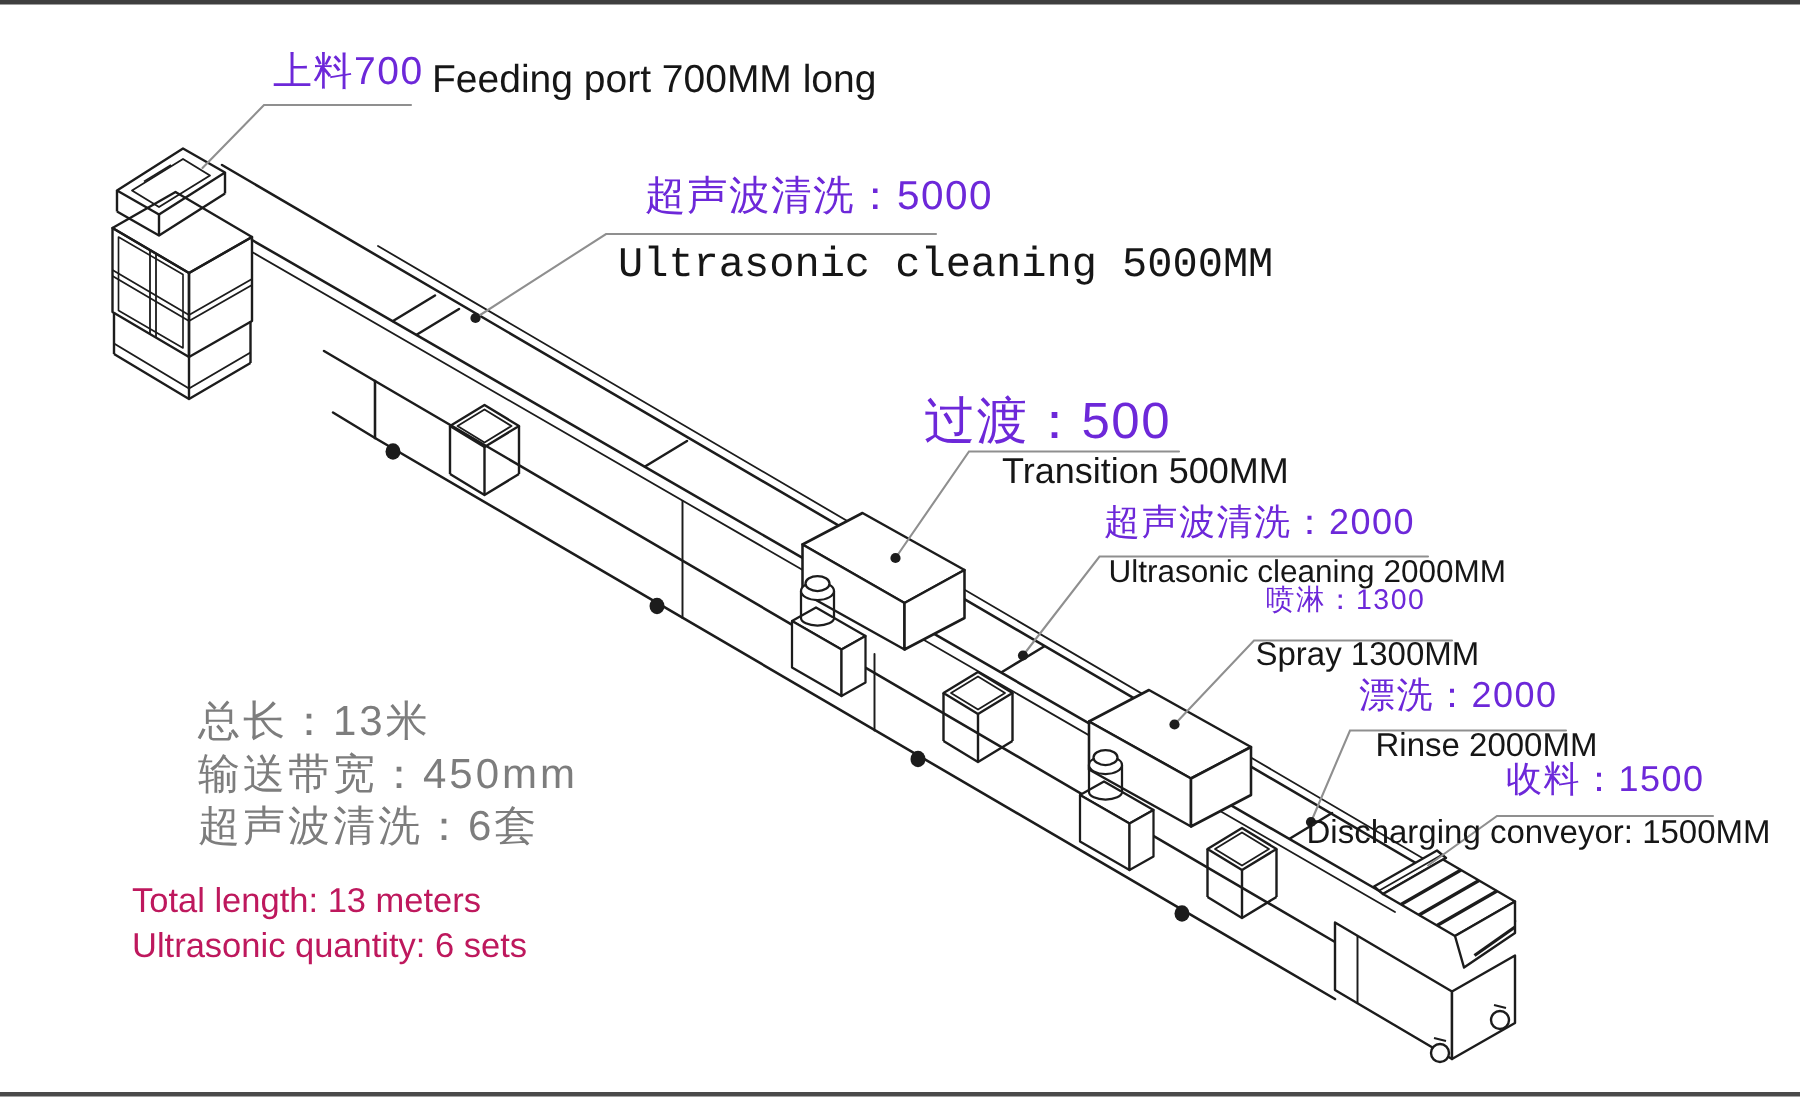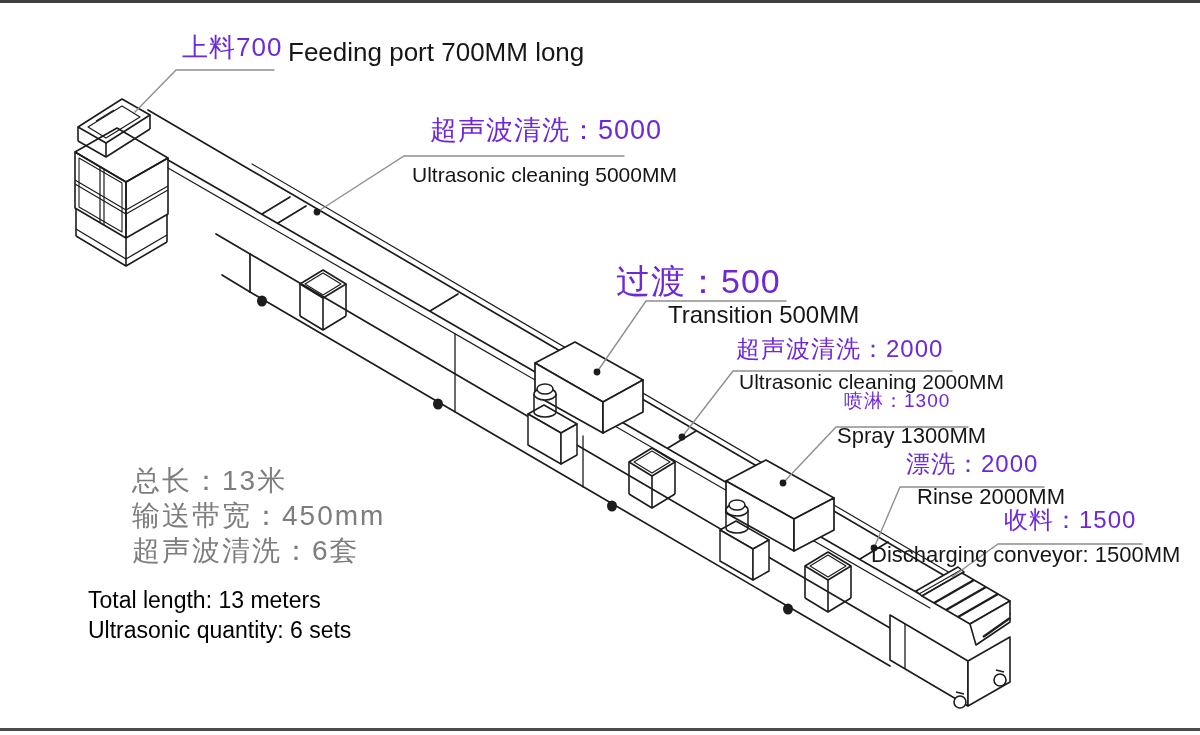--- a/index.html
+++ b/index.html
@@ -10,26 +10,26 @@
   .hairline{position:absolute;left:0;width:1200px;height:3px;background:#3f3f3f;}
   #top-line{top:0;}
   #bottom-line{top:728px;background:#4a4a4a;}
   #drawing{position:absolute;left:0;top:0;}
   .lbl{position:absolute;white-space:nowrap;line-height:1.1;}
   .zh{color:#6d28d9;font-weight:400;letter-spacing:1px;}
   .en{color:#161616;font-weight:400;}
   .spec{position:absolute;white-space:nowrap;}
   .spec div{white-space:nowrap;}
   #spec-zh{left:132px;top:451px;font-size:28px;line-height:35px;color:#7d7d7d;letter-spacing:2px;margin-top:12px;}
-  #spec-en{left:88px;top:585px;font-size:23px;line-height:30px;color:#000000;}
+  #spec-en{left:88px;top:585px;font-size:23px;line-height:30px;color:#be185d;}
   
   #zh-feeding{left:182px;top:33px;font-size:26px;}
   #en-feeding{left:288px;top:38px;font-size:26px;}
   #zh-us5000{left:407px;top:116px;font-size:27px;margin-left:23px;}
-  #en-us5000{left:412px;top:163px;font-size:21px;}
+  #en-us5000{left:412px;top:163px;font-size:28px;font-family:Liberation Mono, monospace;}
   #zh-transition{left:616px;top:263px;font-size:34px;}
   #en-transition{left:668px;top:302px;font-size:24px;}
   #zh-us2000{left:736px;top:336px;font-size:24px;}
   #en-us2000{left:739px;top:370px;font-size:21px;}
   #zh-spray{left:844px;top:391px;font-size:19px;}
   #en-spray{left:837px;top:424px;font-size:22px;}
   #zh-rinse{left:906px;top:451px;font-size:24px;}
   #en-rinse{left:917px;top:485px;font-size:22px;}
   #zh-discharge{left:1004px;top:507px;font-size:24px;}
   #en-discharge{left:871px;top:543px;font-size:22px;}

